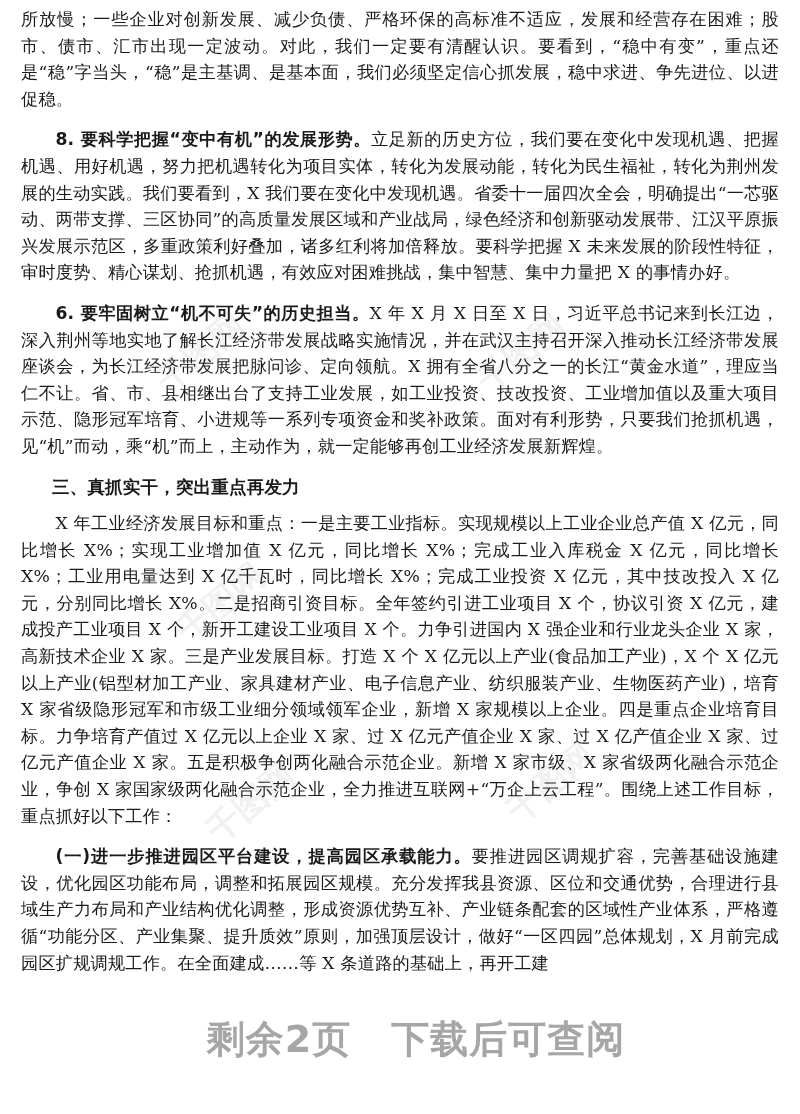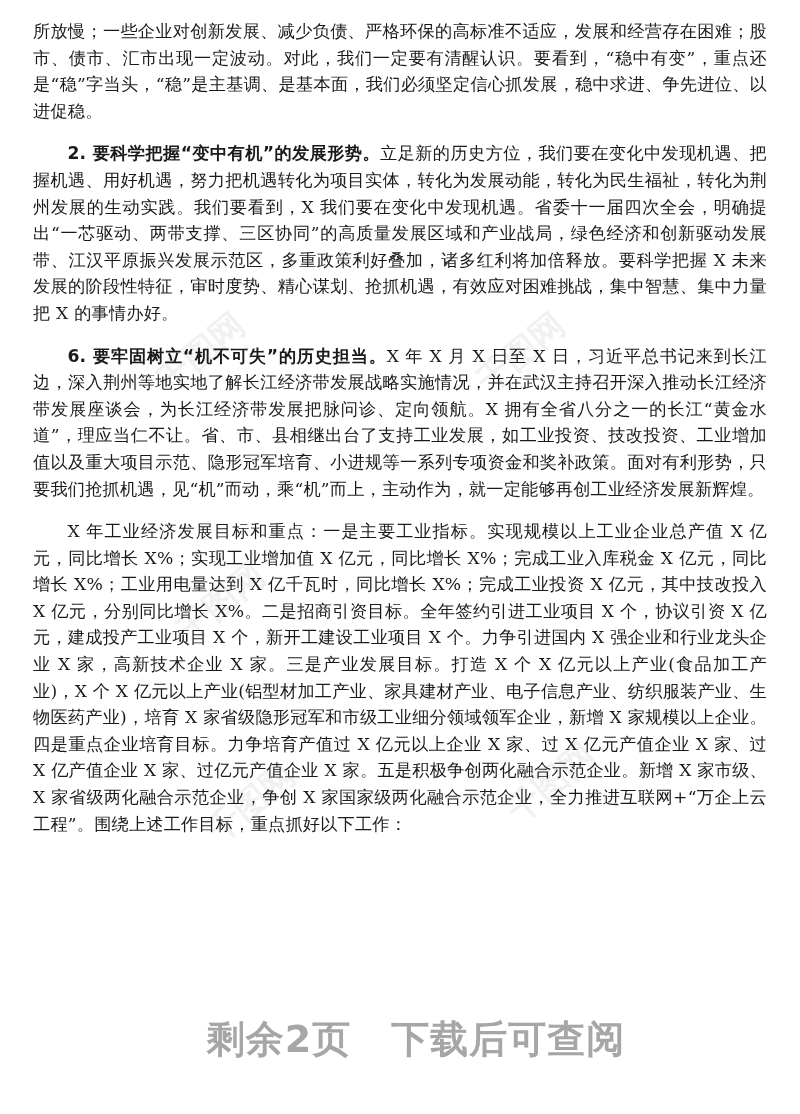--- a/index.html
+++ b/index.html
@@ -8,21 +8,21 @@
     font-family: "DejaVu Serif", "Liberation Serif", serif;
     color: #1a1a1a;
   }
   .page { position: absolute; left: 0; top: 0; width: 800px; height: 1114px; }
   .content {
     position: absolute; left: 17px; top: 2px; width: 766px;
     font-size: 17.2px; line-height: 26.6px;
     text-align: justify; text-justify: inter-character;
     letter-spacing: 0.2px;
   }
-  .para { margin: 16px; }
+  .para { margin: 4px; }
   .para.indent { text-indent: 2em; }
   .gap { margin-top: 14px; }
   .lead-bold { font-weight: bold; font-family: "DejaVu Sans", "Liberation Sans", sans-serif; }
   .heading {
     margin: 14px 0 10px 0; text-indent: 2em;
     font-weight: bold; font-family: "DejaVu Sans", "Liberation Sans", sans-serif;
     font-size: 17.5px;
   }
   .watermark {
     position: absolute; color: rgba(180,180,180,0.18);
@@ -48,30 +48,34 @@
   <div class="watermark" style="left:500px; top:760px;">千图网</div>
   <div class="watermark" style="left:200px; top:780px;">千图网</div>
 
   <div class="content">
 
     <p class="para">
       <span>所放慢；一些企业对创新发展、减少负债、严格环保的高标准不适应，发展和经营存在困难；股市、债市、汇市出现一定波动。对此，我们一定要有清醒认识。要看到，“稳中有变”，重点还是“稳”字当头，“稳”是主基调、是基本面，我们必须坚定信心抓发展，稳中求进、争先进位、以进促稳。</span>
     </p>
 
     <p class="para indent gap">
-      <span class="lead-bold">2. 要科学把握“变中有机”的发展形势。</span><span>立足新的历史方位，我们要在变化中发现机遇、把握机遇、用好机遇，努力把机遇转化为项目实体，转化为发展动能，转化为民生福祉，转化为荆州发展的生动实践。我们要看到，X 我们要在变化中发现机遇。省委十一届四次全会，明确提出“一芯驱动、两带支撑、三区协同”的高质量发展区域和产业战局，绿色经济和创新驱动发展带、江汉平原振兴发展示范区，多重政策利好叠加，诸多红利将加倍释放。要科学把握 X 未来发展的阶段性特征，审时度势、精心谋划、抢抓机遇，有效应对困难挑战，集中智慧、集中力量把 X 的事情办好。</span>
+      <span class="lead-bold">8. 要科学把握“变中有机”的发展形势。</span><span>立足新的历史方位，我们要在变化中发现机遇、把握机遇、用好机遇，努力把机遇转化为项目实体，转化为发展动能，转化为民生福祉，转化为荆州发展的生动实践。我们要看到，X 我们要在变化中发现机遇。省委十一届四次全会，明确提出“一芯驱动、两带支撑、三区协同”的高质量发展区域和产业战局，绿色经济和创新驱动发展带、江汉平原振兴发展示范区，多重政策利好叠加，诸多红利将加倍释放。要科学把握 X 未来发展的阶段性特征，审时度势、精心谋划、抢抓机遇，有效应对困难挑战，集中智慧、集中力量把 X 的事情办好。</span>
     </p>
 
     <p class="para indent gap">
       <span class="lead-bold">6. 要牢固树立“机不可失”的历史担当。</span><span>X 年 X 月 X 日至 X 日，习近平总书记来到长江边，深入荆州等地实地了解长江经济带发展战略实施情况，并在武汉主持召开深入推动长江经济带发展座谈会，为长江经济带发展把脉问诊、定向领航。X 拥有全省八分之一的长江“黄金水道”，理应当仁不让。省、市、县相继出台了支持工业发展，如工业投资、技改投资、工业增加值以及重大项目示范、隐形冠军培育、小进规等一系列专项资金和奖补政策。面对有利形势，只要我们抢抓机遇，见“机”而动，乘“机”而上，主动作为，就一定能够再创工业经济发展新辉煌。</span>
     </p>
 
+    <h3 class="heading">三、真抓实干，突出重点再发力</h3>
 
     <p class="para indent">
       <span>X 年工业经济发展目标和重点：一是主要工业指标。实现规模以上工业企业总产值 X 亿元，同比增长 X%；实现工业增加值 X 亿元，同比增长 X%；完成工业入库税金 X 亿元，同比增长 X%；工业用电量达到 X 亿千瓦时，同比增长 X%；完成工业投资 X 亿元，其中技改投入 X 亿元，分别同比增长 X%。二是招商引资目标。全年签约引进工业项目 X 个，协议引资 X 亿元，建成投产工业项目 X 个，新开工建设工业项目 X 个。力争引进国内 X 强企业和行业龙头企业 X 家，高新技术企业 X 家。三是产业发展目标。打造 X 个 X 亿元以上产业(食品加工产业)，X 个 X 亿元以上产业(铝型材加工产业、家具建材产业、电子信息产业、纺织服装产业、生物医药产业)，培育 X 家省级隐形冠军和市级工业细分领域领军企业，新增 X 家规模以上企业。四是重点企业培育目标。力争培育产值过 X 亿元以上企业 X 家、过 X 亿元产值企业 X 家、过 X 亿产值企业 X 家、过亿元产值企业 X 家。五是积极争创两化融合示范企业。新增 X 家市级、X 家省级两化融合示范企业，争创 X 家国家级两化融合示范企业，全力推进互联网+“万企上云工程”。围绕上述工作目标，重点抓好以下工作：</span>
     </p>
 
+    <p class="para indent gap">
+      <span class="lead-bold">(一)进一步推进园区平台建设，提高园区承载能力。</span><span>要推进园区调规扩容，完善基础设施建设，优化园区功能布局，调整和拓展园区规模。充分发挥我县资源、区位和交通优势，合理进行县域生产力布局和产业结构优化调整，形成资源优势互补、产业链条配套的区域性产业体系，严格遵循“功能分区、产业集聚、提升质效”原则，加强顶层设计，做好“一区四园”总体规划，X 月前完成园区扩规调规工作。在全面建成……等 X 条道路的基础上，再开工建</span>
+    </p>
   </div>
 
   <div class="more-banner">
     <span>剩余2页</span><span class="sep"></span><span>下载后可查阅</span>
   </div>
 </div>
 
 </body></html>

